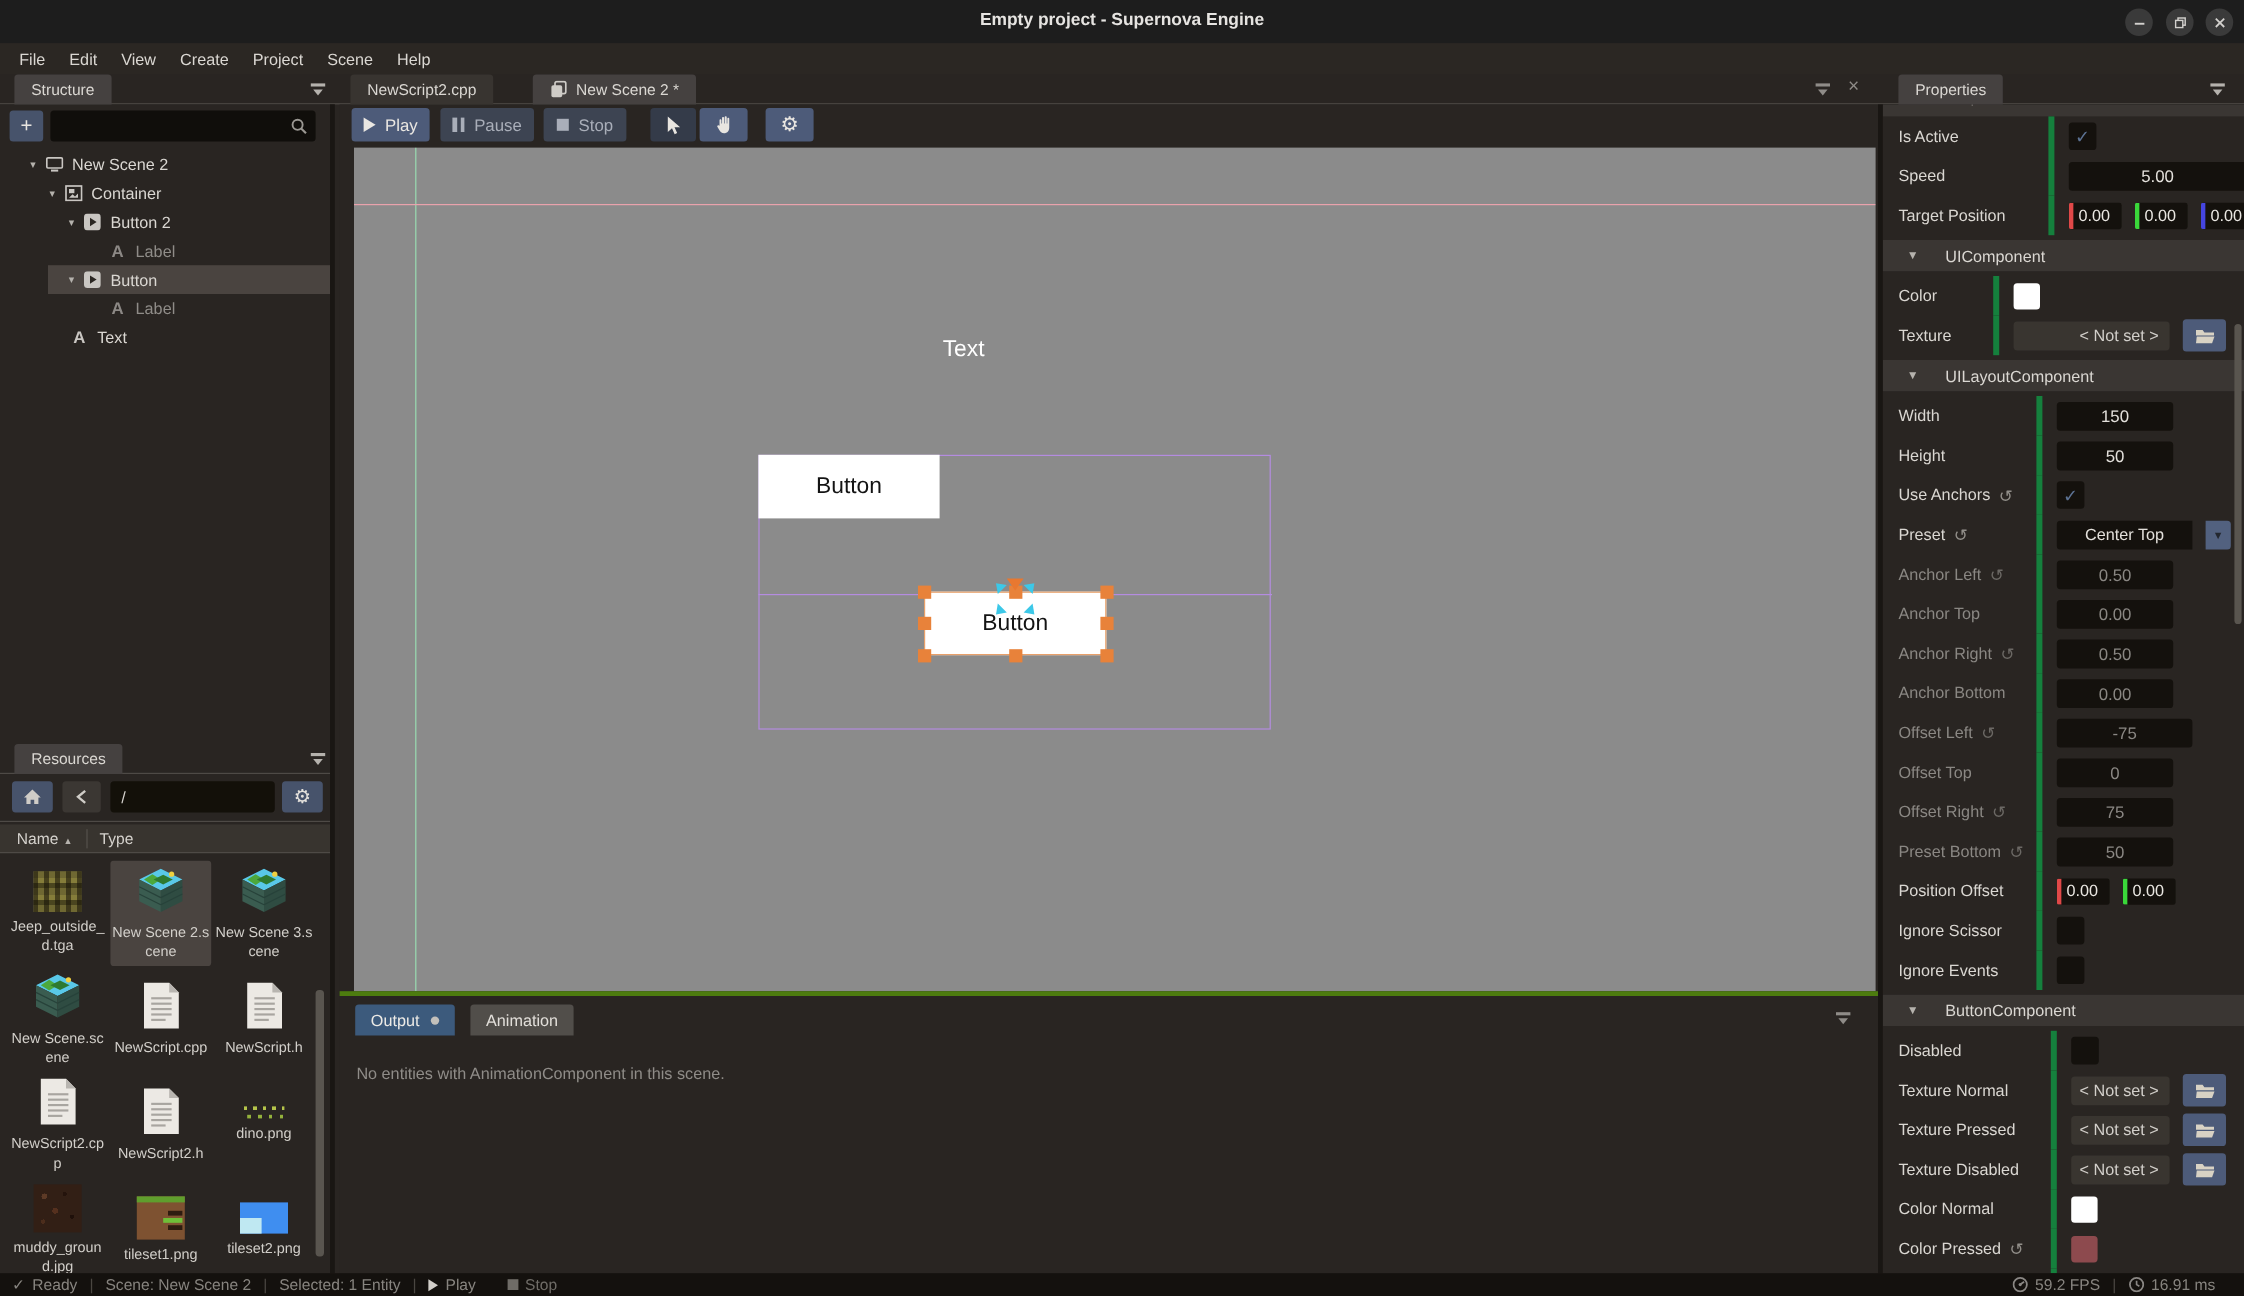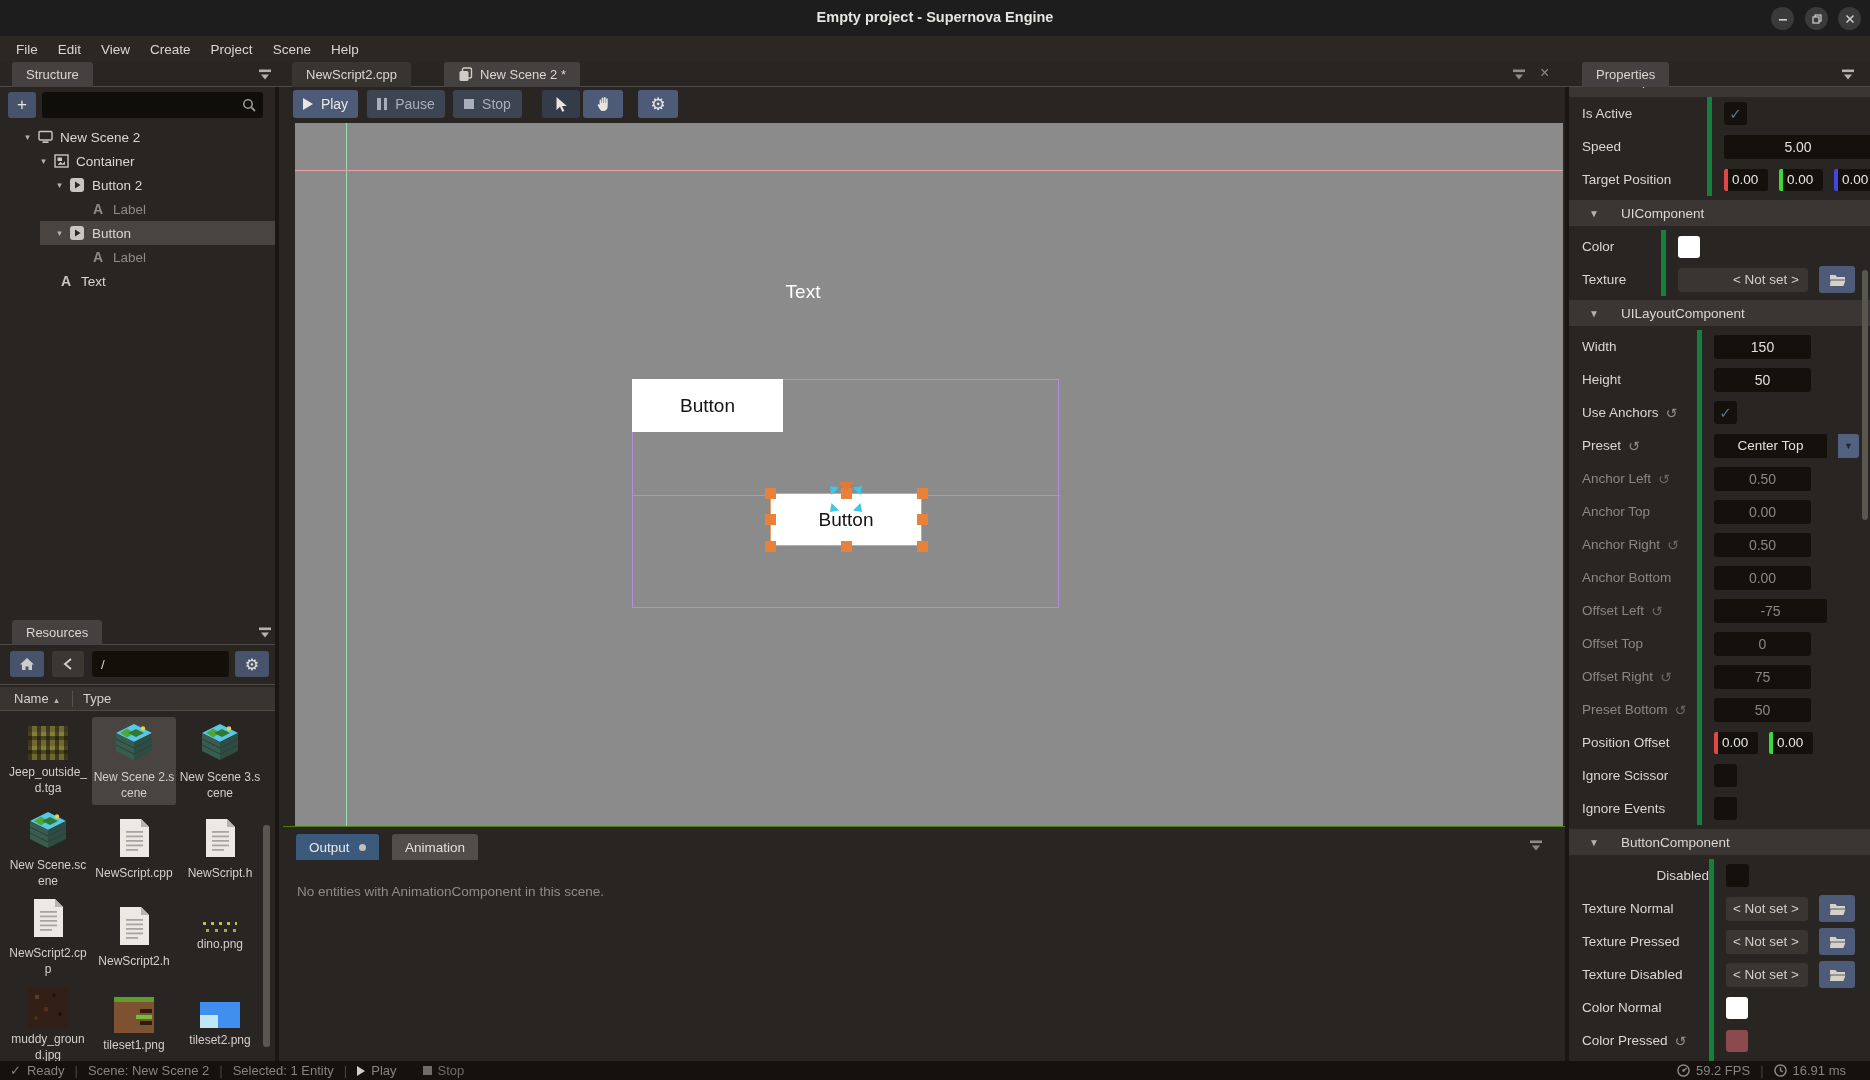--- a/index.html
+++ b/index.html
@@ -107,21 +107,21 @@
   .vtext{position:absolute;left:468px;top:158px;width:80px;text-align:center;color:#fff;font-size:19px}
   .container-rect{position:absolute;left:337px;top:256px;width:427px;height:229px;border:1px solid #b48ce0}
   .container-mid{position:absolute;left:337px;top:372px;width:428px;height:1px;background:#b48ce0}
   .ui-button{position:absolute;background:#fff;color:#141414;font-size:19px;display:flex;align-items:center;justify-content:center}
   .ui-btn2{left:337px;top:256px;width:151px;height:53px}
   .ui-btnsel{left:475px;top:370px;width:152px;height:53px;border:1px solid #e8a06a}
   .handle{position:absolute;width:11px;height:11px;background:#e8823a}
   .gizmo-tri{position:absolute;left:544px;top:359px;width:0;height:0;border-left:7px solid transparent;border-right:7px solid transparent;border-top:10px solid #e87830}
   .gizmo{position:absolute;left:533px;top:361px}
 
-  .bottom-panel{position:absolute;left:0;top:739px;width:1282px;height:235px;border-top:1px solid #4d7c0f}
+  .bottom-panel{position:absolute;left:0;top:739px;width:1282px;height:235px;border-top:4px solid #4d7c0f}
   .out-tab{position:absolute;top:7px;height:26px;border-radius:3px 3px 0 0;display:flex;align-items:center;gap:9px;padding:0 13px;font-size:13.5px}
   .out-blue{left:13px;background:#3c5a7c;color:#eceae6}
   .out-gray{left:109px;background:#514e4a;color:#e2dfda}
   .out-dot{width:7px;height:7px;border-radius:50%;background:#c3c0bb}
   .out-msg{position:absolute;left:14px;top:57px;font-size:13.5px;color:#8f8c88}
 
   
   .right-panel{position:absolute;left:1565px;top:87px;width:305px;height:974px;background:#292522;border-left:4px solid #191613;overflow:hidden}
   .clipped-section{height:10px;overflow:hidden;background:#3a3633}
   .clipped-section span{display:block;margin-top:-14px;padding-left:52px;font-size:13.5px}
@@ -723,21 +723,21 @@
           </div>
           <div class="pctrl">
             <div class="cb"></div>
           </div>
         </div>
         <div class="prop-section">
           <span class="sec-arrow">▼</span>
           <span>ButtonComponent</span>
         </div>
         <div class="prop-row">
-          <div class="plabel" style="width: 132px; justify-content: flex-end;">
+          <div class="plabel" style="width: 132px;">
             <span>Disabled</span>
           </div>
           <div class="pctrl">
             <div class="cb"></div>
           </div>
         </div>
         <div class="prop-row">
           <div class="plabel" style="width: 132px;">
             <span>Texture Normal</span>
           </div>

